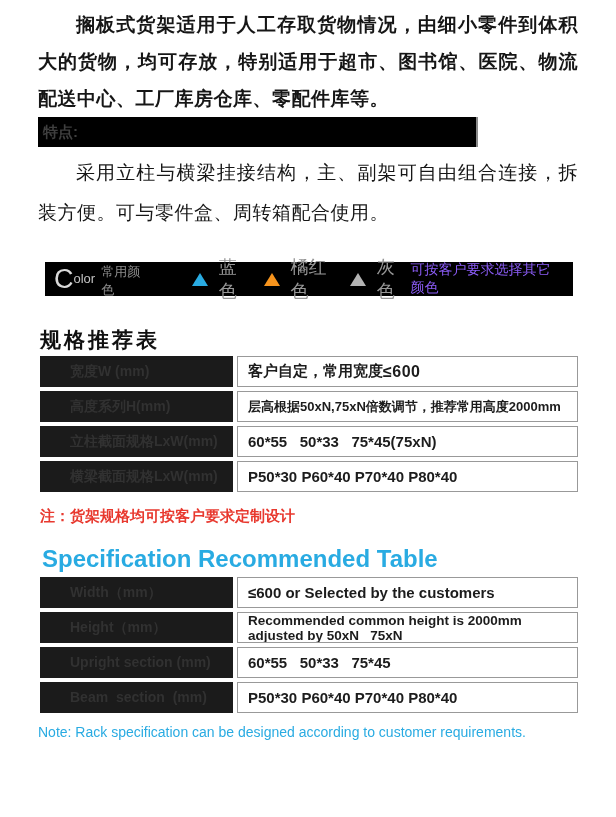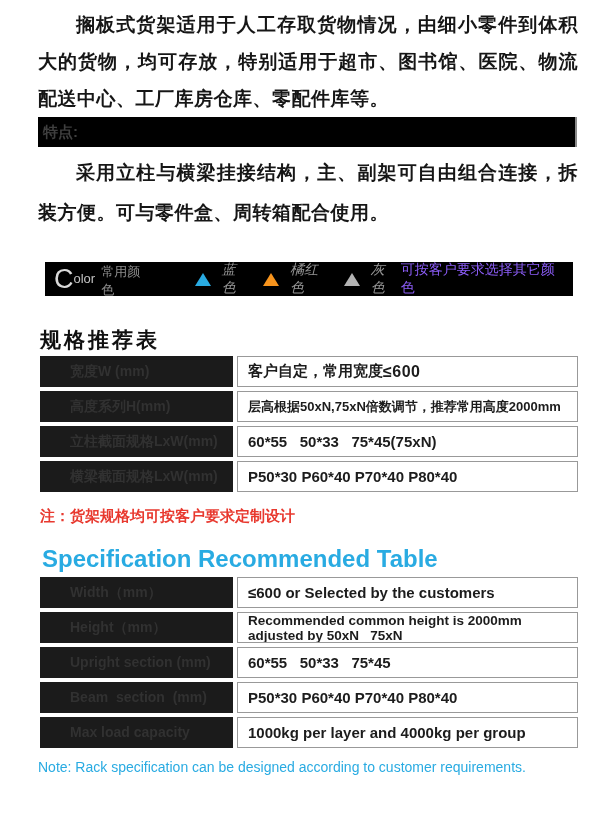--- a/index.html
+++ b/index.html
@@ -9,43 +9,43 @@
     -webkit-font-smoothing:antialiased;
   }
   .page{position:relative;width:616px;height:817px;background:#fff;}
 
   
   .intro{
     margin:6px 38px 0 38px;font-size:19px;font-weight:700;line-height:37px;
     text-indent:2em;text-align:justify;color:#161616;letter-spacing:.5px;
   }
   .features-bar{
-    margin:0 0 0 38px;width:539px;height:30px;background:#000;
+    margin:0 0 0 38px;width:440px;height:30px;background:#000;
     color:#3f3f3f;font-size:15px;font-weight:700;line-height:30px;
     padding-left:5px;box-sizing:border-box;border-right:2px solid #8a8a8a;
   }
   .features-text{
-    margin:6px 38px 0 38px;font-size:19px;font-weight:700;line-height:40px;
+    margin:6px 38px 0 38px;font-size:19px;font-weight:400;line-height:40px;
     text-indent:2em;text-align:justify;color:#161616;letter-spacing:.5px;
   }
 
   
   .color-bar{
     margin:29px 0 0 45px;width:528px;height:34px;background:#000;
     display:flex;align-items:center;box-sizing:border-box;padding:0 12px 0 9px;
   }
   .c-big{font-size:27px;line-height:27px;color:#d9d9d9;font-weight:400;}
   .c-rest{font-size:13px;color:#c3c3c3;margin:6px 6px 8px 0;}
   .c-cn{font-size:13px;color:#8d8d8d;margin-top:4px;}
   .c-opts{display:flex;align-items:center;margin-left:44px;gap:11px;}
   .tri{width:0;height:0;border-left:8px solid transparent;border-right:8px solid transparent;border-bottom:13px solid #ccc;display:inline-block;}
   .tri-blue{border-bottom-color:#29abe2;}
   .tri-orange{border-bottom-color:#f7941d;}
   .tri-gray{border-bottom-color:#b3b3b3;}
-  .c-opt-label{font-size:14px;color:#969696;margin-right:5px;font-style:italic;}
+  .c-opt-label{font-size:18px;color:#969696;margin-right:5px;}
   .c-note{margin-left:auto;font-size:14px;color:#8b5cf6;}
 
   
   .cn-title{margin:32px 0 0 40px;font-size:21px;line-height:24px;font-weight:700;letter-spacing:3px;color:#101010;}
   .cn-note{margin:15px 0 0 40px;font-size:15px;line-height:17px;font-weight:700;color:#e8392f;}
   .en-title{margin:24px 0 0 42px;font-size:24px;line-height:21px;color:#29abe2;}
   .en-note{margin:11px 0 13px 38px;font-size:14px;line-height:16px;color:#29abe2;}
 
   
   .spec-table{margin:4px 0 0 40px;}
@@ -132,21 +132,17 @@
       </div>
     </div>
     <div class="trow">
       <div class="thead">Upright section (mm)</div>
       <div class="tval">60*55   50*33   75*45</div>
     </div>
     <div class="trow">
       <div class="thead">Beam  section  (mm)</div>
       <div class="tval">P50*30 P60*40 P70*40 P80*40</div>
     </div>
-    <div class="trow">
-      <div class="thead">Max load capacity</div>
-      <div class="tval">1000kg per layer and 4000kg per group</div>
-    </div>
   </div>
 
   <p class="en-note">Note: Rack specification can be designed according to customer requirements.</p>
 
 </div>
 
 </body></html>

